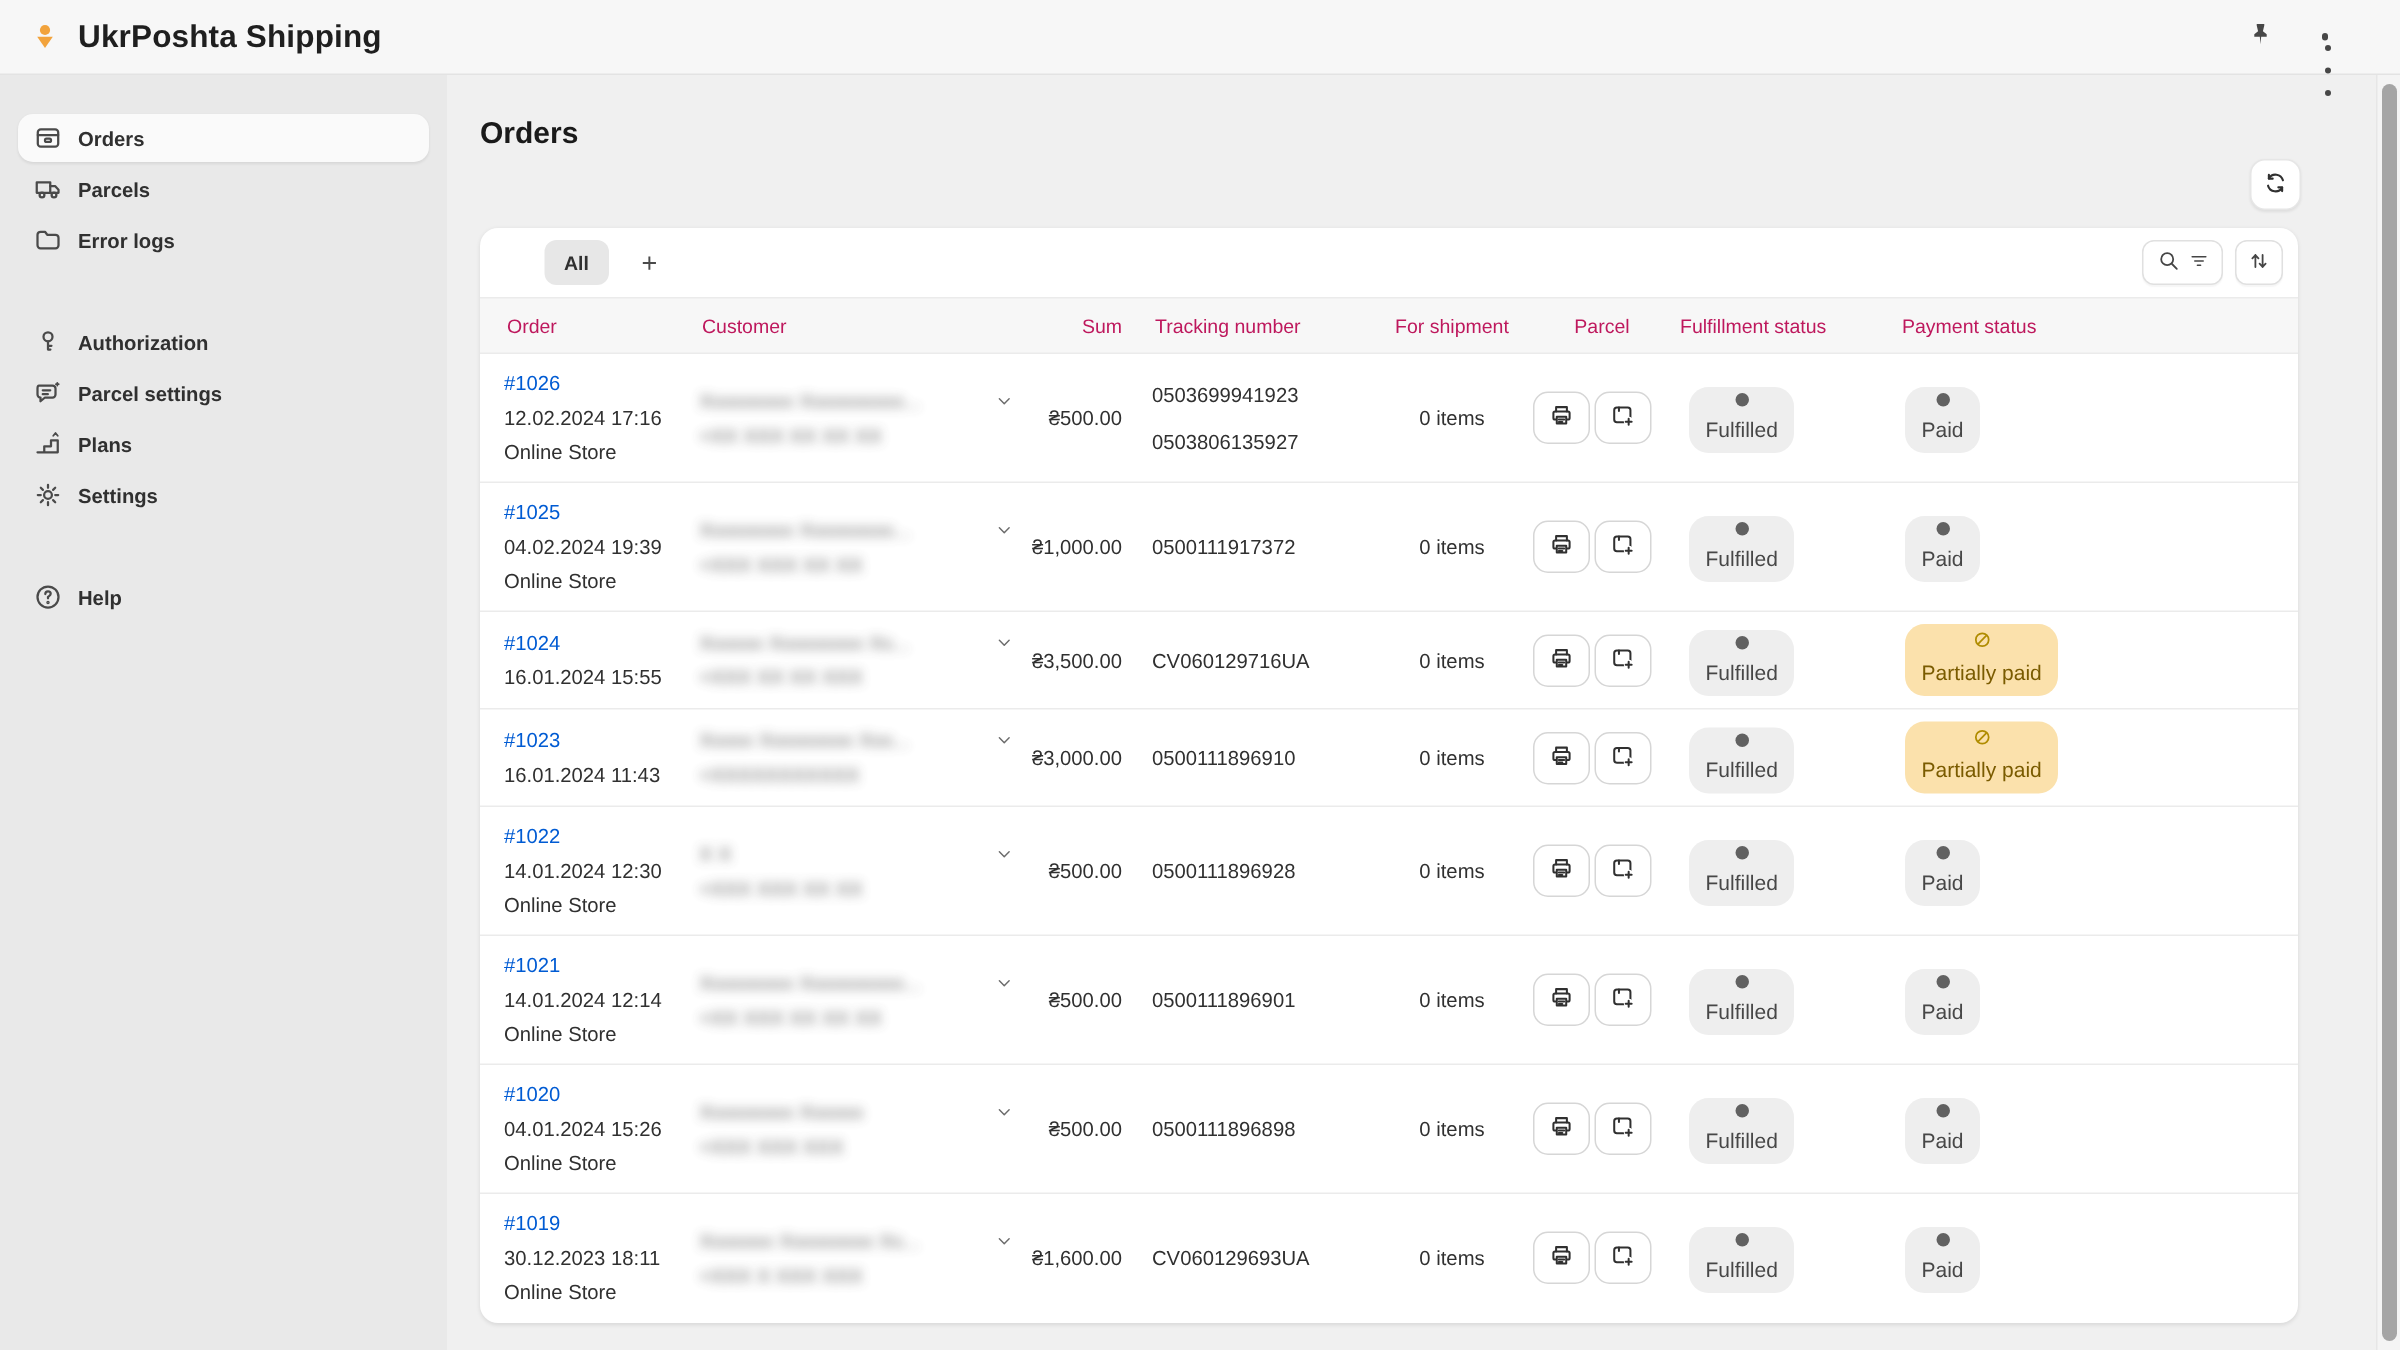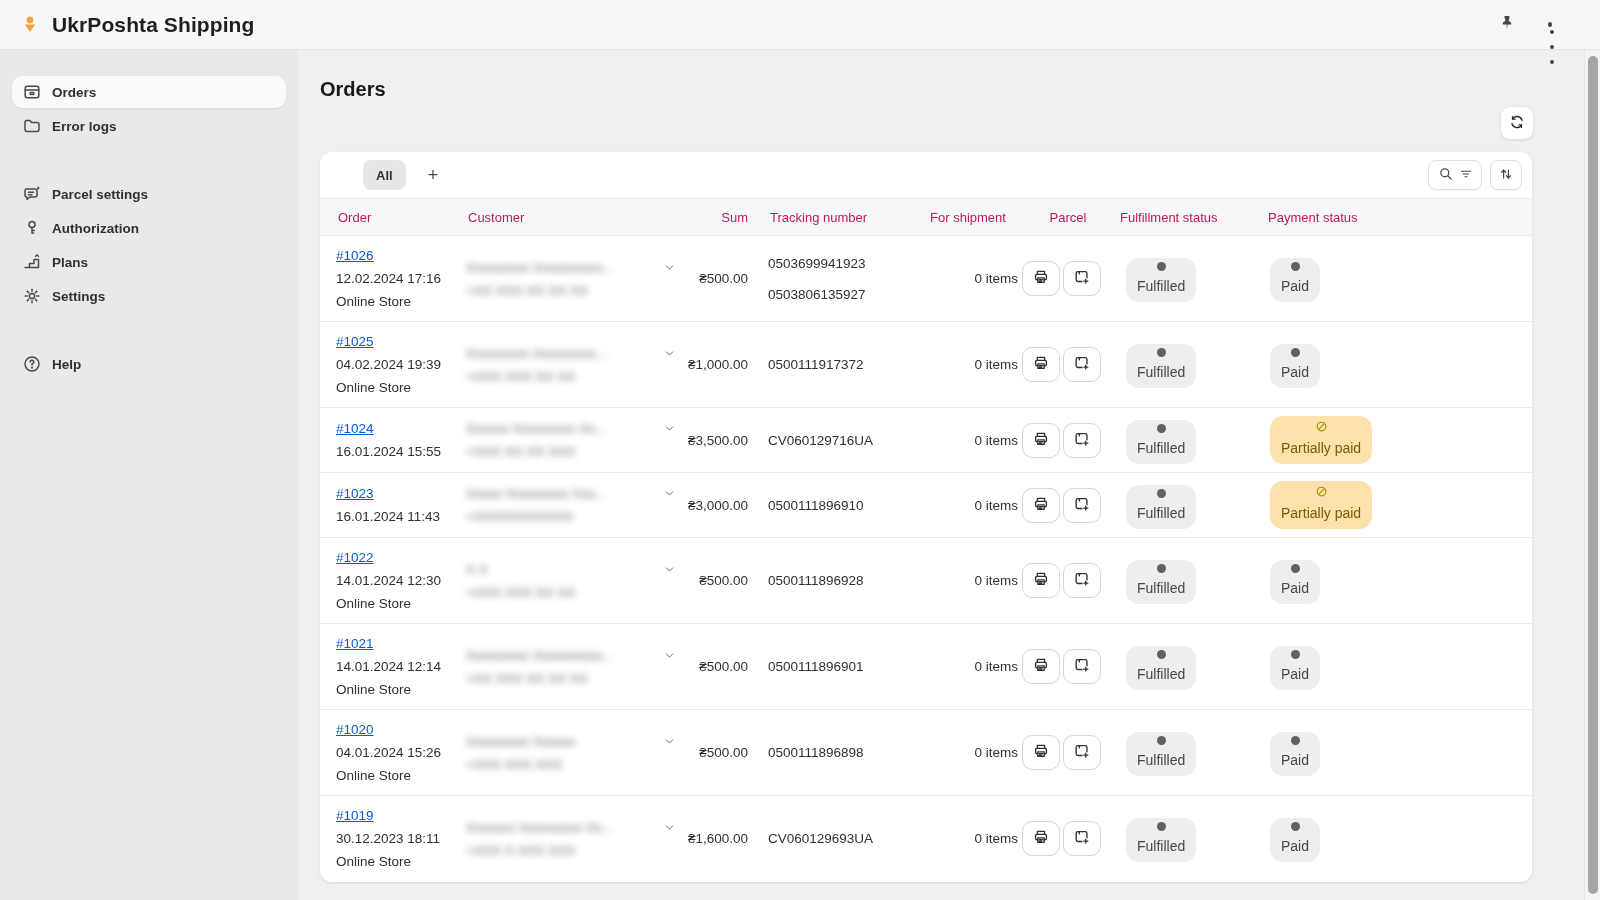--- a/index.html
+++ b/index.html
@@ -52,29 +52,29 @@
          padding:0 16px;font-size:13px;color:#be185d;}
   .thead .hc{padding:0 2px;}
   .hc.r{text-align:right;padding-right:20px;}
   .hc.c{text-align:center;}
   .hc.pl{padding-left:10px;}
 
   .tbody .trow{padding:8px 16px;border-bottom:1px solid #ebebeb;font-size:13.5px;}
   .tbody .trow:last-child{border-bottom:none;}
   .cell{line-height:23px;}
   .c-order{align-self:center;}
-  .order-link{color:var(--link);text-decoration:underline;cursor:pointer;display:inline-block;}
+  .order-link{color:var(--link);cursor:pointer;display:inline-block;}
   .c-customer{display:flex;align-items:flex-start;}
   .cust-lines{flex:1;min-width:0;}
   .masked{filter:blur(3.5px);opacity:.8;color:#4a4a4a;white-space:nowrap;overflow:hidden;}
   .chev{background:none;border:none;cursor:pointer;padding:2px;margin-top:3px;}
   .c-sum{text-align:right;padding-right:20px;}
   .c-track div{line-height:23px;}
   .c-track div + div{margin-top:8px;}
-  .c-ship{text-align:right;}
+  .c-ship{text-align:center;}
   .c-parcel{display:flex;gap:3px;padding-left:4px;}
   .iconbtn{width:38px;height:35px;background:#fff;border:1px solid #d6d6d6;border-radius:10px;display:flex;
            align-items:center;justify-content:center;cursor:pointer;}
   .badge{display:inline-flex;align-items:center;gap:4px;background:var(--badge-bg);color:var(--badge-text);
          border-radius:13px;padding:4px 11px;font-size:14px;white-space:nowrap;flex-direction:column;}
   .badge .dot{width:9px;height:9px;border-radius:50%;background:var(--badge-dot);}
   .badge.partial{background:var(--warn-bg);color:var(--warn-text);}
   .c-fulfill{padding-left:8px;}
   .c-pay{padding-left:12px;}
 
@@ -116,46 +116,57 @@
           <rect x="3.2" y="4.2" width="13.6" height="11.6" rx="2"></rect>
           <path d="M3.2 8 H16.8"></path>
             <rect x="8" y="10.4" width="4" height="2.2" rx="1"></rect>
         </svg>
       </span>
       <span>Orders</span>
     </div>
     <div class="nav-item">
       <span class="nicon">
         <svg class="ic" width="20" height="20" viewBox="0 0 20 20">
+          <path d="M2.5 5.5 h9 v7 h-9 z"></path>
+            <path d="M11.5 8 h3.2 l2.3 2.5 v2 h-5.5"></path>
+          <circle cx="6" cy="14" r="1.6"></circle>
+            <circle cx="14" cy="14" r="1.6"></circle>
+        </svg>
+      </span>
+      <span>Parcels</span>
+    </div>
+    <div class="nav-item">
+      <span class="nicon">
+        <svg class="ic" width="20" height="20" viewBox="0 0 20 20">
           <path d="M3 6.5 c0-1.1.9-2 2-2 h3 l1.5 2 H15 c1.1 0 2 .9 2 2 v5 c0 1.1-.9 2-2 2 H5 c-1.1 0-2-.9-2-2 Z"></path>
         </svg>
       </span>
       <span>Error logs</span>
     </div>
 
     <div class="nav-gap"></div>
 
+    <div class="nav-item">
+      <span class="nicon">
+        <svg class="ic" width="20" height="20" viewBox="0 0 20 20">
+          <circle cx="10" cy="6.5" r="3"></circle>
+            <path d="M10 9.5 V15 M10 12.5 h2.3 M10 15 h1.6"></path>
+        </svg>
+      </span>
+      <span>Authorization</span>
+    </div>
     <div class="nav-item">
       <span class="nicon">
         <svg class="ic" width="20" height="20" viewBox="0 0 20 20">
           <path d="M4 5 h9 c1.1 0 2 .9 2 2 v4 c0 1.1-.9 2-2 2 H8 l-3 2.5 v-2.5 c-1.1 0-2-.9-2-2 V7 c0-1.1.4-2 1-2 Z"></path>
           <path d="M6.5 8.2 h5 M6.5 10.8 h3.4"></path>
           <path d="M16.2 3.2 v1.8 M15.3 4.1 h1.8" stroke-width="1.2"></path>
         </svg>
       </span>
       <span>Parcel settings</span>
-    </div>
-    <div class="nav-item">
-      <span class="nicon">
-        <svg class="ic" width="20" height="20" viewBox="0 0 20 20">
-          <circle cx="10" cy="6.5" r="3"></circle>
-            <path d="M10 9.5 V15 M10 12.5 h2.3 M10 15 h1.6"></path>
-        </svg>
-      </span>
-      <span>Authorization</span>
     </div>
     <div class="nav-item">
       <span class="nicon">
         <svg class="ic" width="20" height="20" viewBox="0 0 20 20">
           <path d="M3 15.5 h4.5 v-4 H12 v-4 h4.5 v8 Z"></path>
           <path d="M13.5 4.5 l1.5-1.8 1.5 1.8" stroke-width="1.2"></path>
         </svg>
       </span>
       <span>Plans</span>
     </div>

